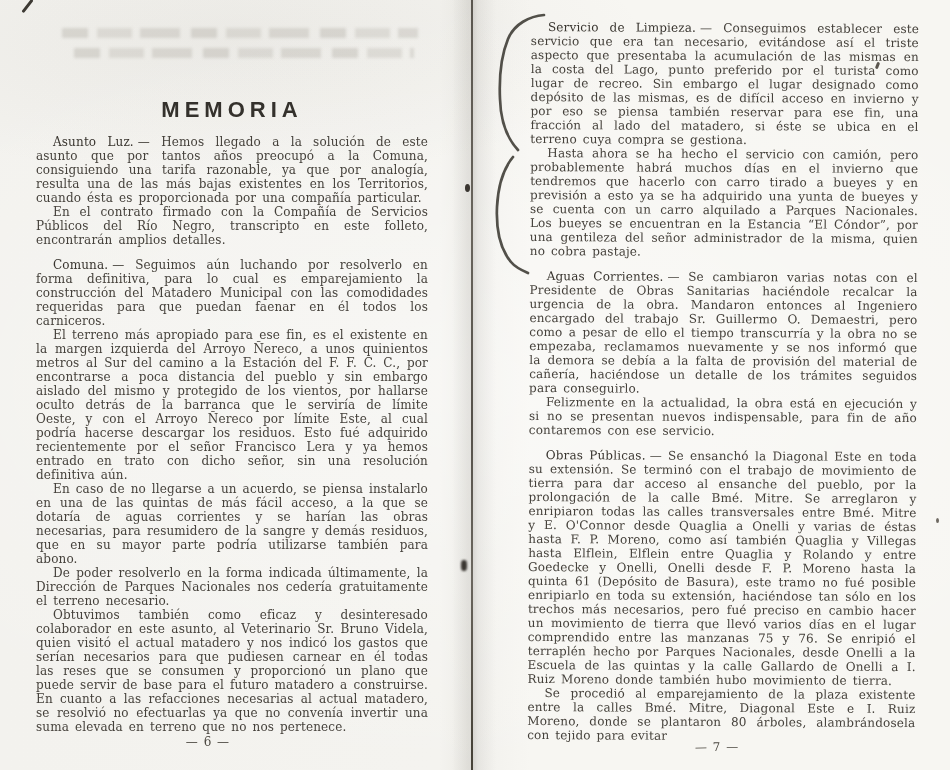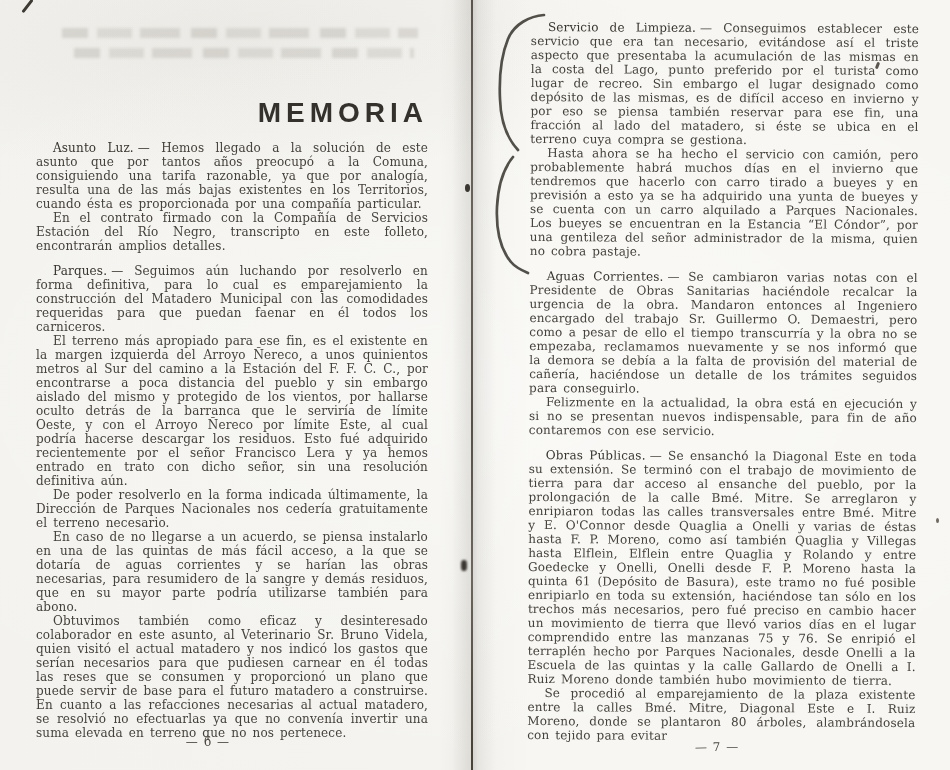--- a/index.html
+++ b/index.html
@@ -23,23 +23,23 @@
   .gutter-line{
     position:absolute;left:471px;top:0;width:2px;height:770px;
     background:linear-gradient(180deg,#5a564f 0%,#69655d 30%,#55514a 55%,#6b675f 75%,#474339 97%);
     filter:blur(0.4px);
   }
   
   .page{position:absolute;color:#45413b;}
   .page-left{left:36px;top:97px;width:392px;height:660px;}
   .page-right{left:531px;top:20px;width:388px;height:700px;transform:rotate(0.3deg);transform-origin:top left;}
   .doc-title{
-    text-align:right;
+    text-align:center;
     font-family:"Liberation Sans", sans-serif;
-    font-weight:bold;font-size:28px;letter-spacing:5px;
+    font-weight:bold;font-size:22px;letter-spacing:5px;
     color:#34312c;margin:0 0 12px 0;
   }
   .body-col{}
   .page-right .body-col{margin-top:0;}
   .para{
     margin:0;text-align:justify;text-indent:17px;
     font-size:12px;line-height:14px;
     letter-spacing:0.15px;word-spacing:2px;
     color:#45413b;
   }
@@ -79,25 +79,25 @@
   <div class="gutter-band"></div>
   <div class="gutter-line"></div>
 
   <div class="ghost ghost-1"></div>
   <div class="ghost ghost-2"></div>
 
   <div class="page page-left">
     <h1 class="doc-title">MEMORIA</h1>
     <div class="body-col">
       <p class="para section-gap"><span class="lead">Asunto Luz.</span><span>— Hemos llegado a la solución de este asunto que por tantos años preocupó a la Comuna, consiguiendo una tarifa razonable, ya que por analogía, resulta una de las más bajas existentes en los Territorios, cuando ésta es proporcionada por una compañía particular.</span></p>
-      <p class="para"><span>En el contrato firmado con la Compañía de Servicios Estación del Río Negro, transcripto en este folleto, encontrarán amplios detalles.</span></p>
-      <p class="para section-gap"><span class="lead">Parques.</span><span>— Seguimos aún luchando por resolverlo en forma definitiva, para lo cual es emparejamiento la construcción del Matadero Municipal con las comodidades requeridas para que puedan faenar en él todos los carniceros.</span></p>
+      <p class="para"><span>En el contrato firmado con la Compañía de Servicios Públicos del Río Negro, transcripto en este folleto, encontrarán amplios detalles.</span></p>
+      <p class="para section-gap"><span class="lead">Comuna.</span><span>— Seguimos aún luchando por resolverlo en forma definitiva, para lo cual es emparejamiento la construcción del Matadero Municipal con las comodidades requeridas para que puedan faenar en él todos los carniceros.</span></p>
       <p class="para"><span>El terreno más apropiado para ese fin, es el existente en la margen izquierda del Arroyo Ñereco, a unos quinientos metros al Sur del camino a la Estación del F. F. C. C., por encontrarse a poca distancia del pueblo y sin embargo aislado del mismo y protegido de los vientos, por hallarse oculto detrás de la barranca que le serviría de límite Oeste, y con el Arroyo Ñereco por límite Este, al cual podría hacerse descargar los residuos. Esto fué adquirido recientemente por el señor Francisco Lera y ya hemos entrado en trato con dicho señor, sin una resolución definitiva aún.</span></p>
+      <p class="para"><span>En caso de no llegarse a un acuerdo, se piensa instalarlo en una de las quintas de más fácil acceso, a la que se dotaría de aguas corrientes y se harían las obras necesarias, para resumidero de la sangre y demás residuos, que en su mayor parte podría utilizarse también para abono.</span></p>
       <p class="para"><span>De poder resolverlo en la forma indicada últimamente, la Dirección de Parques Nacionales nos cedería gratuitamente el terreno necesario.</span></p>
-      <p class="para"><span>En caso de no llegarse a un acuerdo, se piensa instalarlo en una de las quintas de más fácil acceso, a la que se dotaría de aguas corrientes y se harían las obras necesarias, para resumidero de la sangre y demás residuos, que en su mayor parte podría utilizarse también para abono.</span></p>
       <p class="para"><span>Obtuvimos también como eficaz y desinteresado colaborador en este asunto, al Veterinario Sr. Bruno Videla, quien visitó el actual matadero y nos indicó los gastos que serían necesarios para que pudiesen carnear en él todas las reses que se consumen y proporcionó un plano que puede servir de base para el futuro matadero a construirse. En cuanto a las refacciones necesarias al actual matadero, se resolvió no efectuarlas ya que no convenía invertir una suma elevada en terreno que no nos pertenece.</span></p>
     </div>
   </div>
   <div class="page-num page-num-left">— 6 —</div>
 
   <div class="page page-right">
     <div class="body-col">
       <p class="para"><span class="lead">Servicio de Limpieza.</span><span>— Conseguimos establecer este servicio que era tan necesario, evitándose así el triste aspecto que presentaba la acumulación de las mismas en la costa del Lago, punto preferido por el turista como lugar de recreo. Sin embargo el lugar designado como depósito de las mismas, es de difícil acceso en invierno y por eso se piensa también reservar para ese fin, una fracción al lado del matadero, si éste se ubica en el terreno cuya compra se gestiona.</span></p>
       <p class="para"><span>Hasta ahora se ha hecho el servicio con camión, pero probablemente habrá muchos días en el invierno que tendremos que hacerlo con carro tirado a bueyes y en previsión a esto ya se ha adquirido una yunta de bueyes y se cuenta con un carro alquilado a Parques Nacionales. Los bueyes se encuentran en la Estancia “El Cóndor”, por una gentileza del señor administrador de la misma, quien no cobra pastaje.</span></p>
       <p class="para section-gap"><span class="lead">Aguas Corrientes.</span><span>— Se cambiaron varias notas con el Presidente de Obras Sanitarias haciéndole recalcar la urgencia de la obra. Mandaron entonces al Ingeniero encargado del trabajo Sr. Guillermo O. Demaestri, pero como a pesar de ello el tiempo transcurría y la obra no se empezaba, reclamamos nuevamente y se nos informó que la demora se debía a la falta de provisión del material de cañería, haciéndose un detalle de los trámites seguidos para conseguirlo.</span></p>

